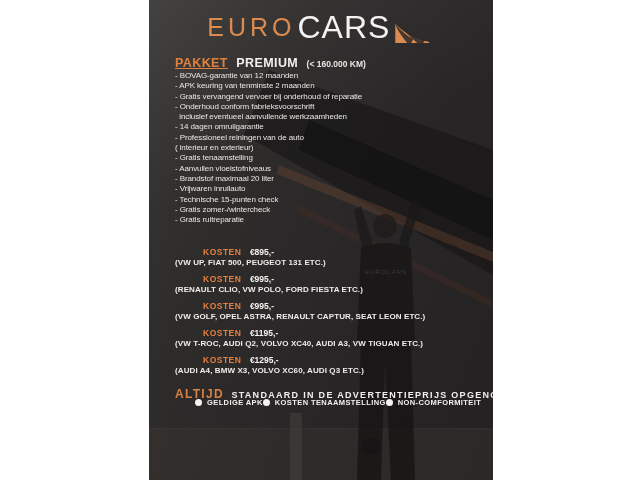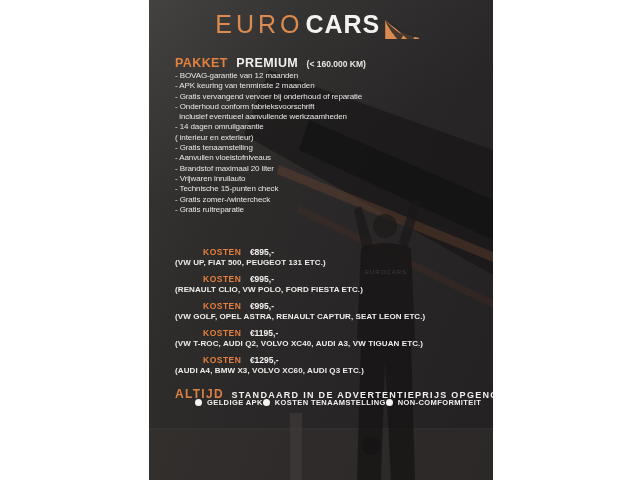--- a/index.html
+++ b/index.html
@@ -9,26 +9,26 @@
           background:
             linear-gradient(160deg, rgba(255,255,255,0.05) 0%, rgba(255,255,255,0.0) 35%),
             linear-gradient(112deg,#3a3836 0%,#2e2c2b 30%,#282626 60%,#232121 100%);}
   .scene{position:absolute;left:0;top:0;width:344px;height:480px;}
   .content{position:absolute;left:0;top:0;width:312px;height:480px;}
 
   
   .logo-row{position:absolute;top:9px;left:50%;transform:translateX(-44%);
             display:flex;align-items:center;white-space:nowrap;}
   .logo-euro{color:#db8a50;font-size:25px;font-weight:400;letter-spacing:4px;}
-  .logo-cars{color:#f5f3f1;font-size:25px;font-weight:700;letter-spacing:1px;margin-left:2px;}
+  .logo-cars{color:#f5f3f1;font-size:32px;font-weight:400;letter-spacing:1px;margin-left:2px;}
   .logo-road{margin-left:3px;margin-top:8px;}
 
   
   .title-row{position:absolute;left:26px;top:53px;white-space:nowrap;}
-  .title-pakket{color:#e0813f;font-size:12.5px;font-weight:700;letter-spacing:.4px;}
+  .title-pakket{color:#e0813f;font-size:12.5px;font-weight:700;letter-spacing:.4px;text-decoration:underline;}
   .title-premium{color:#f2f0ee;font-size:12.5px;font-weight:700;letter-spacing:.4px;margin-left:4px;}
   .title-km{color:#e8e6e4;font-size:8.5px;font-weight:700;margin-left:4px;}
 
   
   .features{position:absolute;left:26px;top:71px;}
   .feature-line{color:#e8e6e4;font-size:8px;line-height:10.3px;letter-spacing:-0.1px;white-space:pre;}
 
   
   .pricing{position:absolute;left:26px;top:245px;}
   .price-block{margin-bottom:4px;}
@@ -104,20 +104,21 @@
           <div class="feature-line">- APK keuring van tenminste 2 maanden</div>
 
           <div class="feature-line">- Gratis vervangend vervoer bij onderhoud of reparatie</div>
 
           <div class="feature-line">- Onderhoud conform fabrieksvoorschrift</div>
 
           <div class="feature-line">&nbsp;&nbsp;inclusief eventueel aanvullende werkzaamheden</div>
 
           <div class="feature-line">- 14 dagen omruilgarantie</div>
 
+          <div class="feature-line">- Professioneel reiningen van de auto</div>
 
           <div class="feature-line">( interieur en exterieur)</div>
 
           <div class="feature-line">- Gratis tenaamstelling</div>
 
           <div class="feature-line">- Aanvullen vloeistofniveaus</div>
 
           <div class="feature-line">- Brandstof maximaal 20 liter</div>
 
           <div class="feature-line">- Vrijwaren inruilauto</div>

